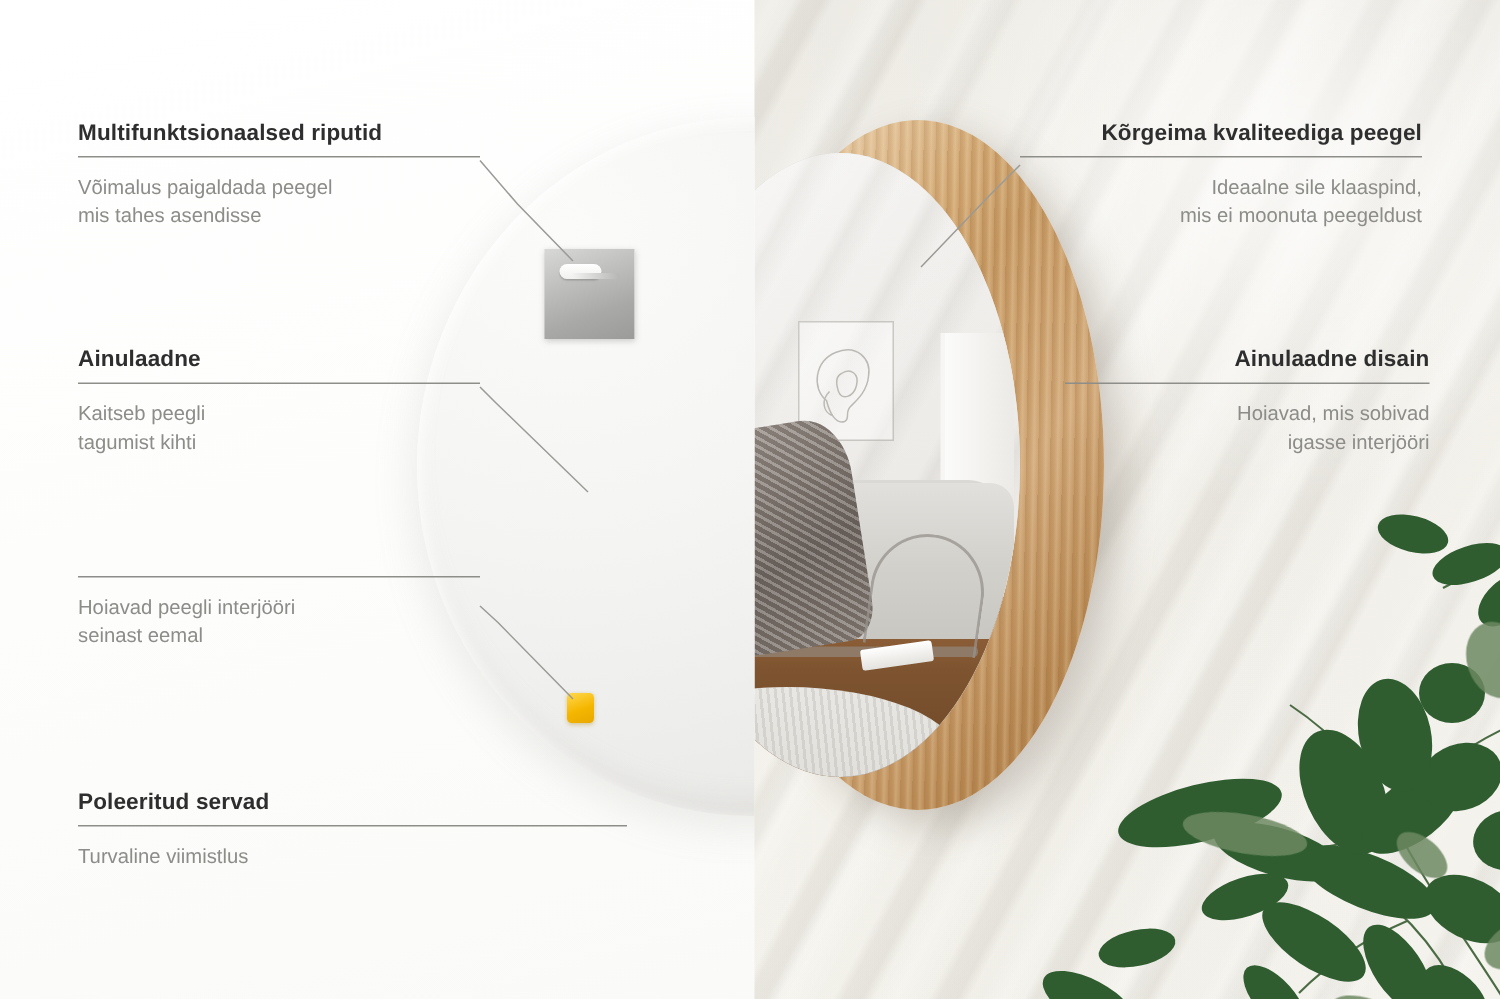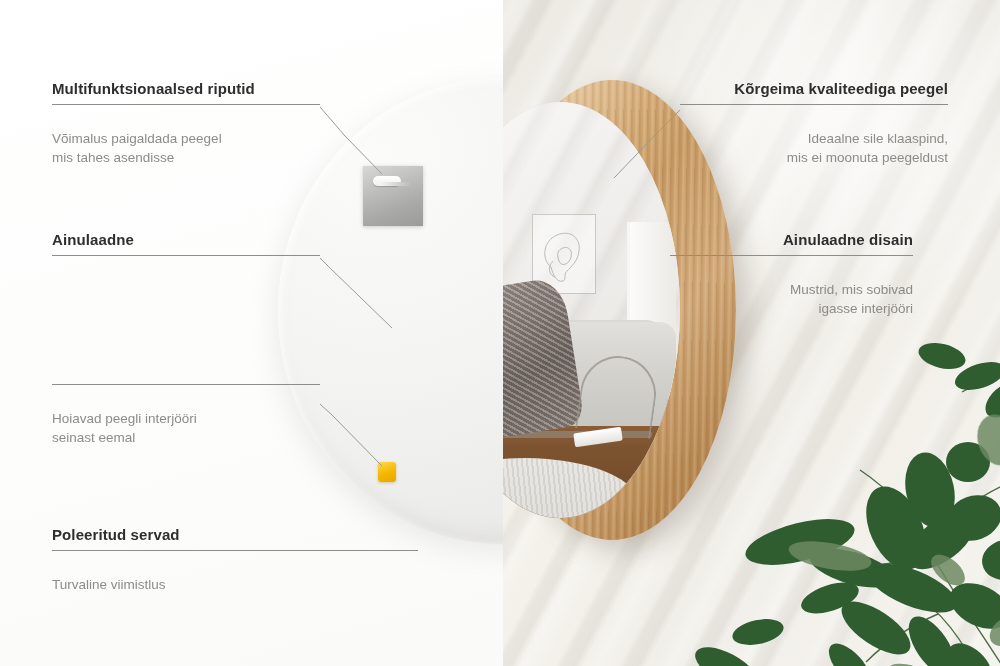--- a/index.html
+++ b/index.html
@@ -158,21 +158,21 @@
   }
 
   
   .callout{position:absolute;}
   .callout .title{
     font-size:15px;font-weight:bold;color:#2e2e2e;letter-spacing:.1px;
     white-space:nowrap;
   }
   .callout .rule{height:1px;background:#8d8d8a;margin-top:7px;}
   .callout .desc{
-    margin-top:24px;font-size:13.5px;line-height:19px;color:#8c8c89;white-space:pre-line;
+    margin-top:10px;font-size:13.5px;line-height:19px;color:#8c8c89;white-space:pre-line;
   }
   .callout.right{text-align:right;}
 
   .leaders{position:absolute;left:0;top:0;width:1000px;height:666px;pointer-events:none;}
 </style>
 </head>
 <body>
 
 <div id="stage">
 
@@ -271,20 +271,22 @@
   <div class="callout left" style="left:52px;top:80px;width:268px;">
     <div class="title">Multifunktsionaalsed riputid</div>
     <div class="rule"></div>
     <div class="desc">Võimalus paigaldada peegel
 mis tahes asendisse</div>
   </div>
 
   <div class="callout left" style="left:52px;top:231px;width:268px;">
     <div class="title">Ainulaadne</div>
     <div class="rule"></div>
+    <div class="desc">Kaitseb peegli
+tagumist kihti</div>
   </div>
 
   <div class="callout left" style="left:52px;top:377px;width:268px;">
     <div class="rule"></div>
     <div class="desc">Hoiavad peegli interjööri
 seinast eemal</div>
   </div>
 
   <div class="callout left" style="left:52px;top:526px;width:366px;">
     <div class="title">Poleeritud servad</div>
@@ -292,20 +294,20 @@
     <div class="desc">Turvaline viimistlus</div>
   </div>
 
   <div class="callout right" style="left:680px;top:80px;width:268px;">
     <div class="title">Kõrgeima kvaliteediga peegel</div>
     <div class="rule"></div>
     <div class="desc">Ideaalne sile klaaspind,
 mis ei moonuta peegeldust</div>
   </div>
 
-  <div class="callout right" style="left:670px;top:231px;width:243px;">
+  <div class="callout right" style="left:710px;top:231px;width:243px;">
     <div class="title">Ainulaadne disain</div>
     <div class="rule"></div>
-    <div class="desc">Mustrid, mis sobivad
+    <div class="desc">Hoiavad, mis sobivad
 igasse interjööri</div>
   </div>
 
 </div>
 
 </body></html>

